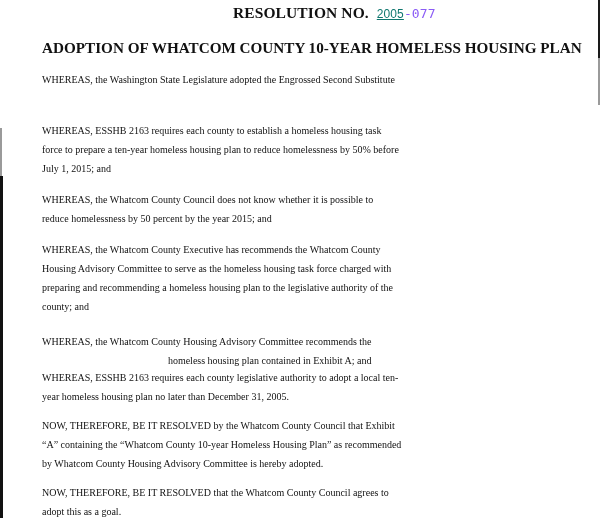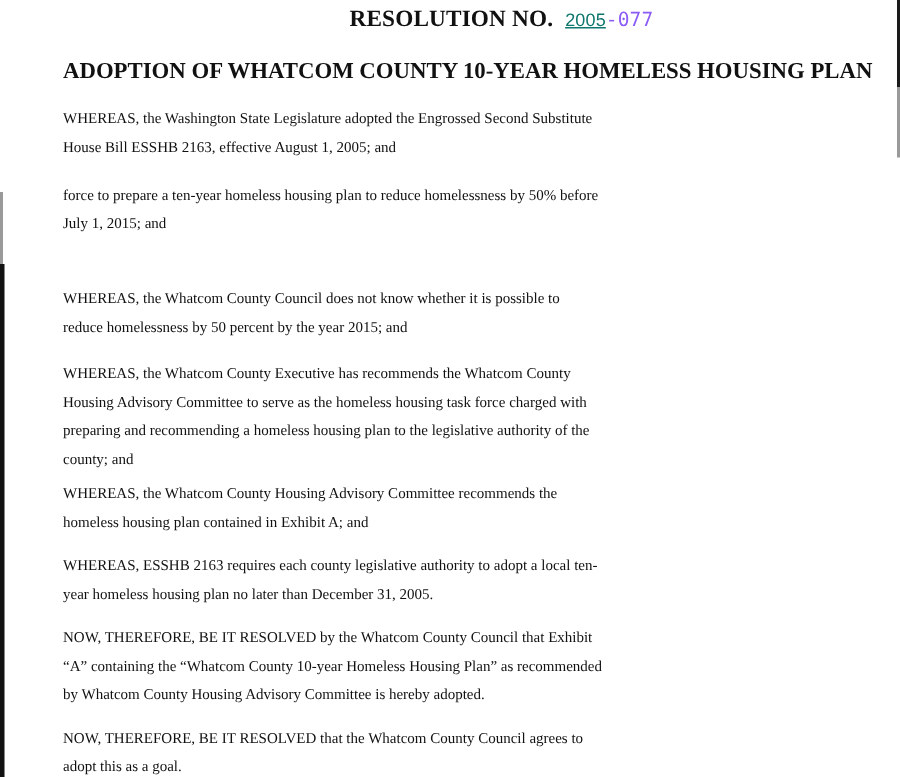--- a/index.html
+++ b/index.html
@@ -50,41 +50,41 @@
 <div class="edge-left"></div>
 
 <div class="res-title">
   <span>RESOLUTION NO.</span><span class="res-num-blank">2005</span><span class="res-num-suffix">-077</span>
 </div>
 
 <div class="heading">ADOPTION OF WHATCOM COUNTY 10-YEAR HOMELESS HOUSING PLAN</div>
 
 <div class="para" style="top:70px;">
   <span class="line">WHEREAS, the Washington State Legislature adopted the Engrossed Second Substitute</span>
-  <span class="line">House Bill ESSHB 2163, effective August 1, 2005; and</span>
 </div>
 
 <div class="para" style="top:121px;">
+  <span class="line">WHEREAS, ESSHB 2163 requires each county to establish a homeless housing task</span>
   <span class="line">force to prepare a ten-year homeless housing plan to reduce homelessness by 50% before</span>
   <span class="line">July 1, 2015; and</span>
 </div>
 
 <div class="para" style="top:190px;">
   <span class="line">WHEREAS, the Whatcom County Council does not know whether it is possible to</span>
   <span class="line">reduce homelessness by 50 percent by the year 2015; and</span>
 </div>
 
 <div class="para" style="top:240px;">
   <span class="line">WHEREAS, the Whatcom County Executive has recommends the Whatcom County</span>
   <span class="line">Housing Advisory Committee to serve as the homeless housing task force charged with</span>
   <span class="line">preparing and recommending a homeless housing plan to the legislative authority of the</span>
   <span class="line">county; and</span>
 </div>
 
-<div class="para" style="top:320px;">
+<div class="para" style="top:332px;text-align:right;">
   <span class="line">WHEREAS, the Whatcom County Housing Advisory Committee recommends the</span>
   <span class="line">homeless housing plan contained in Exhibit A; and</span>
 </div>
 
 <div class="para" style="top:368px;">
   <span class="line">WHEREAS, ESSHB 2163 requires each county legislative authority to adopt a local ten-</span>
   <span class="line">year homeless housing plan no later than December 31, 2005.</span>
 </div>
 
 <div class="para" style="top:416px;">

